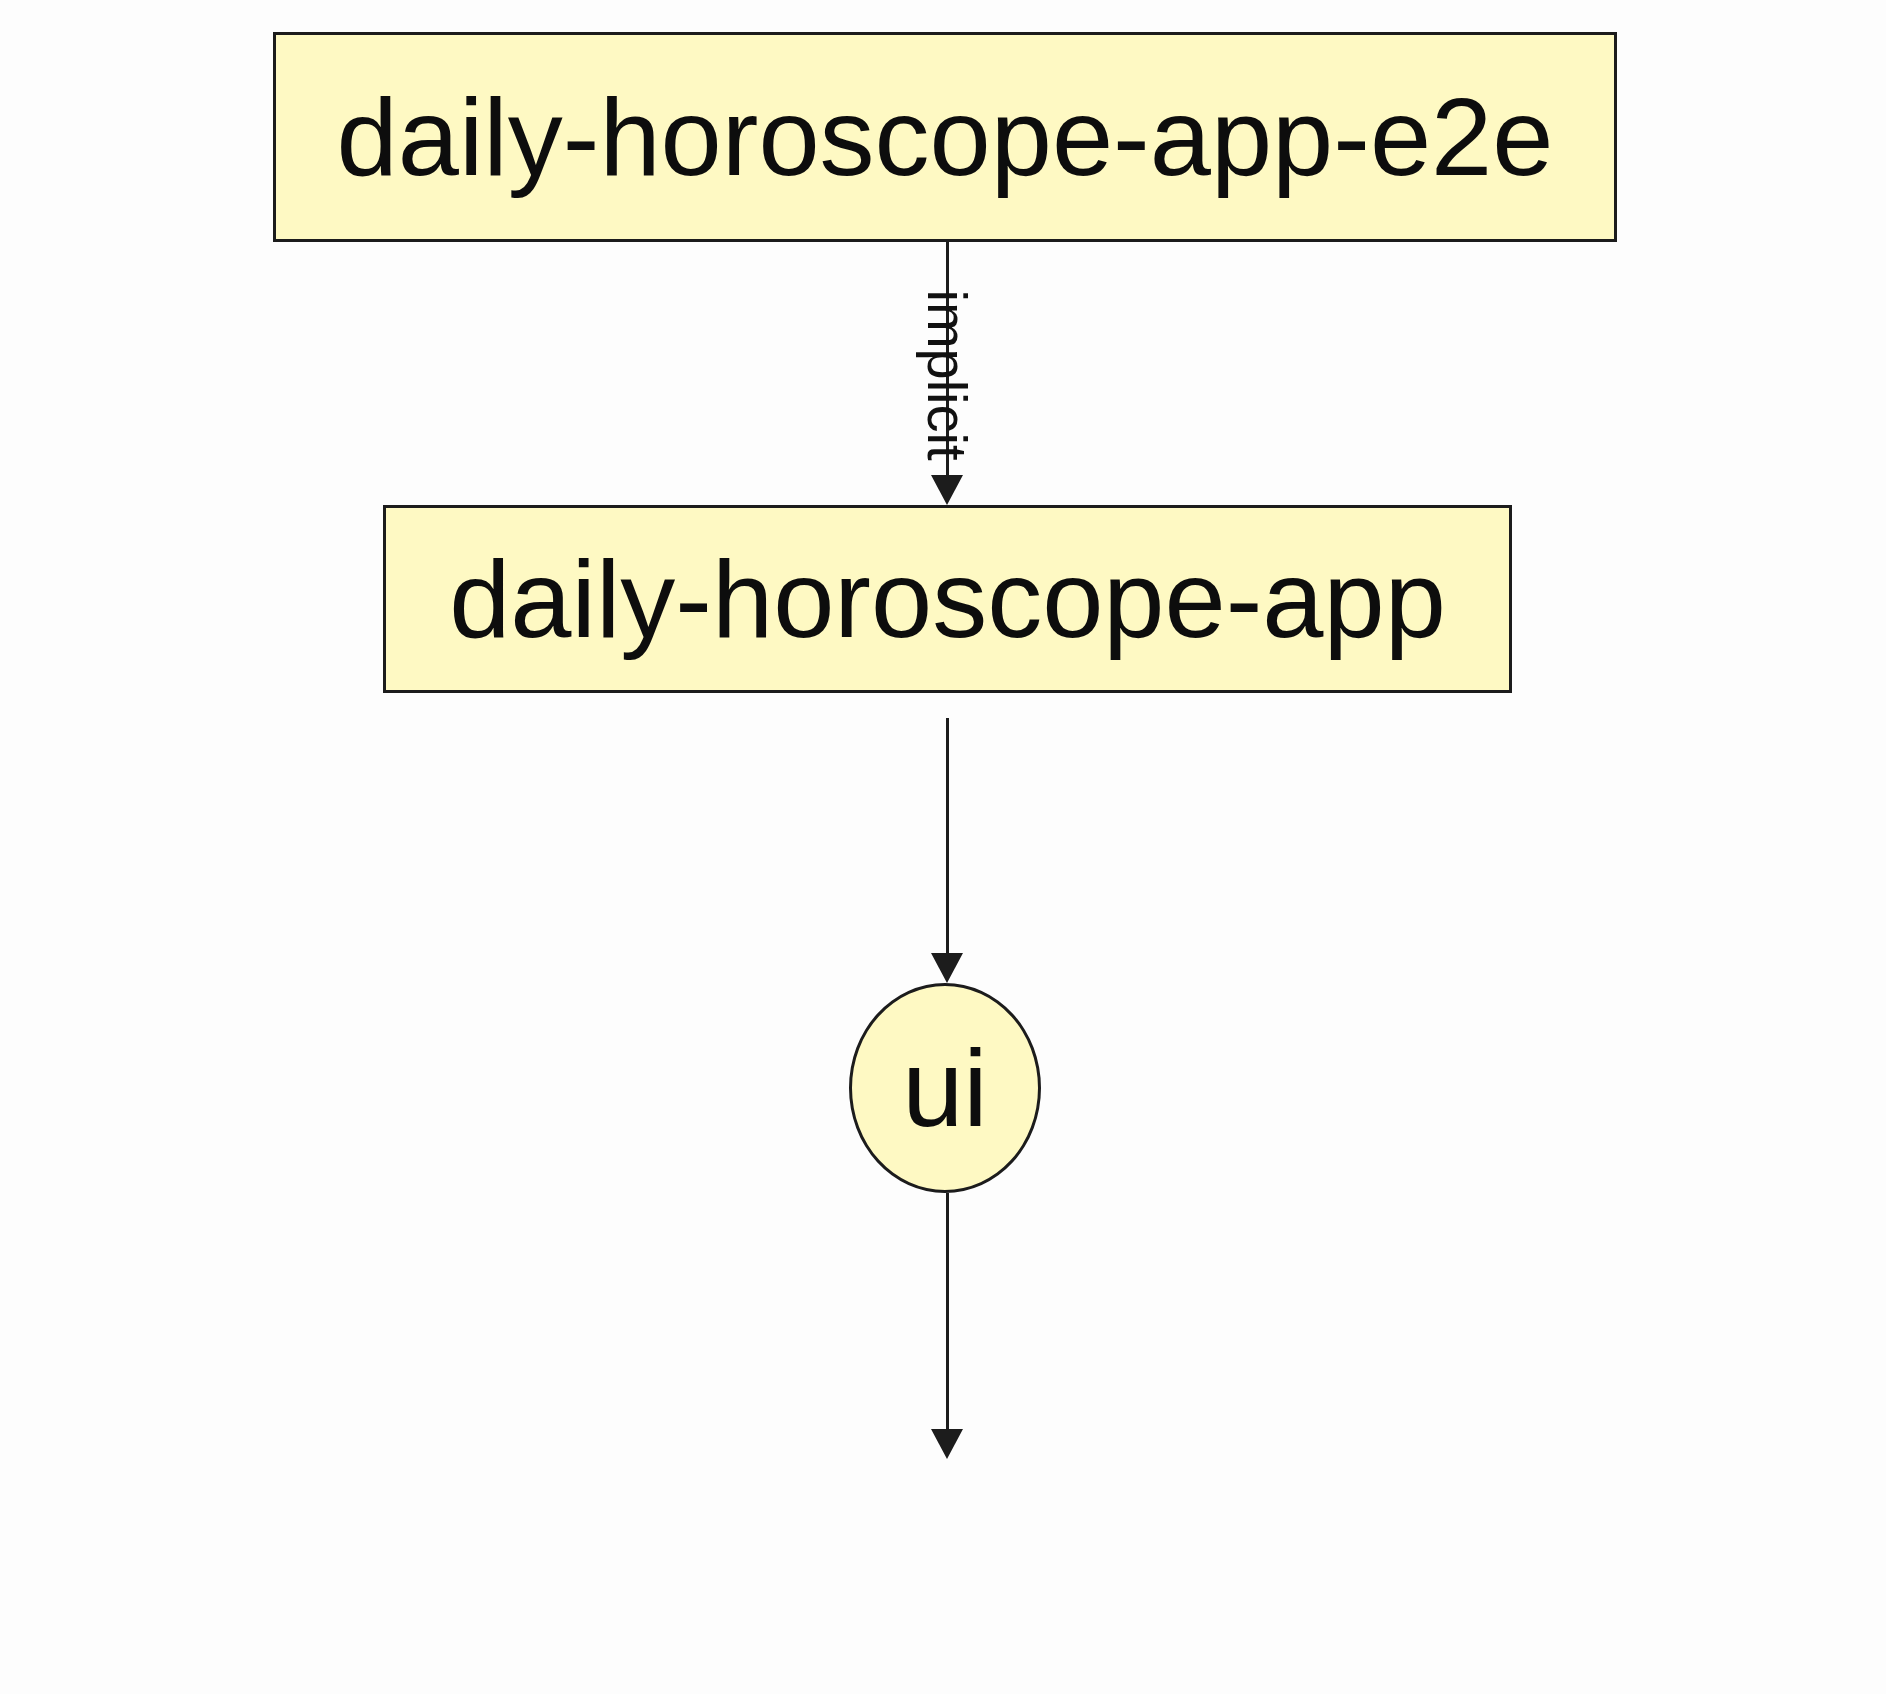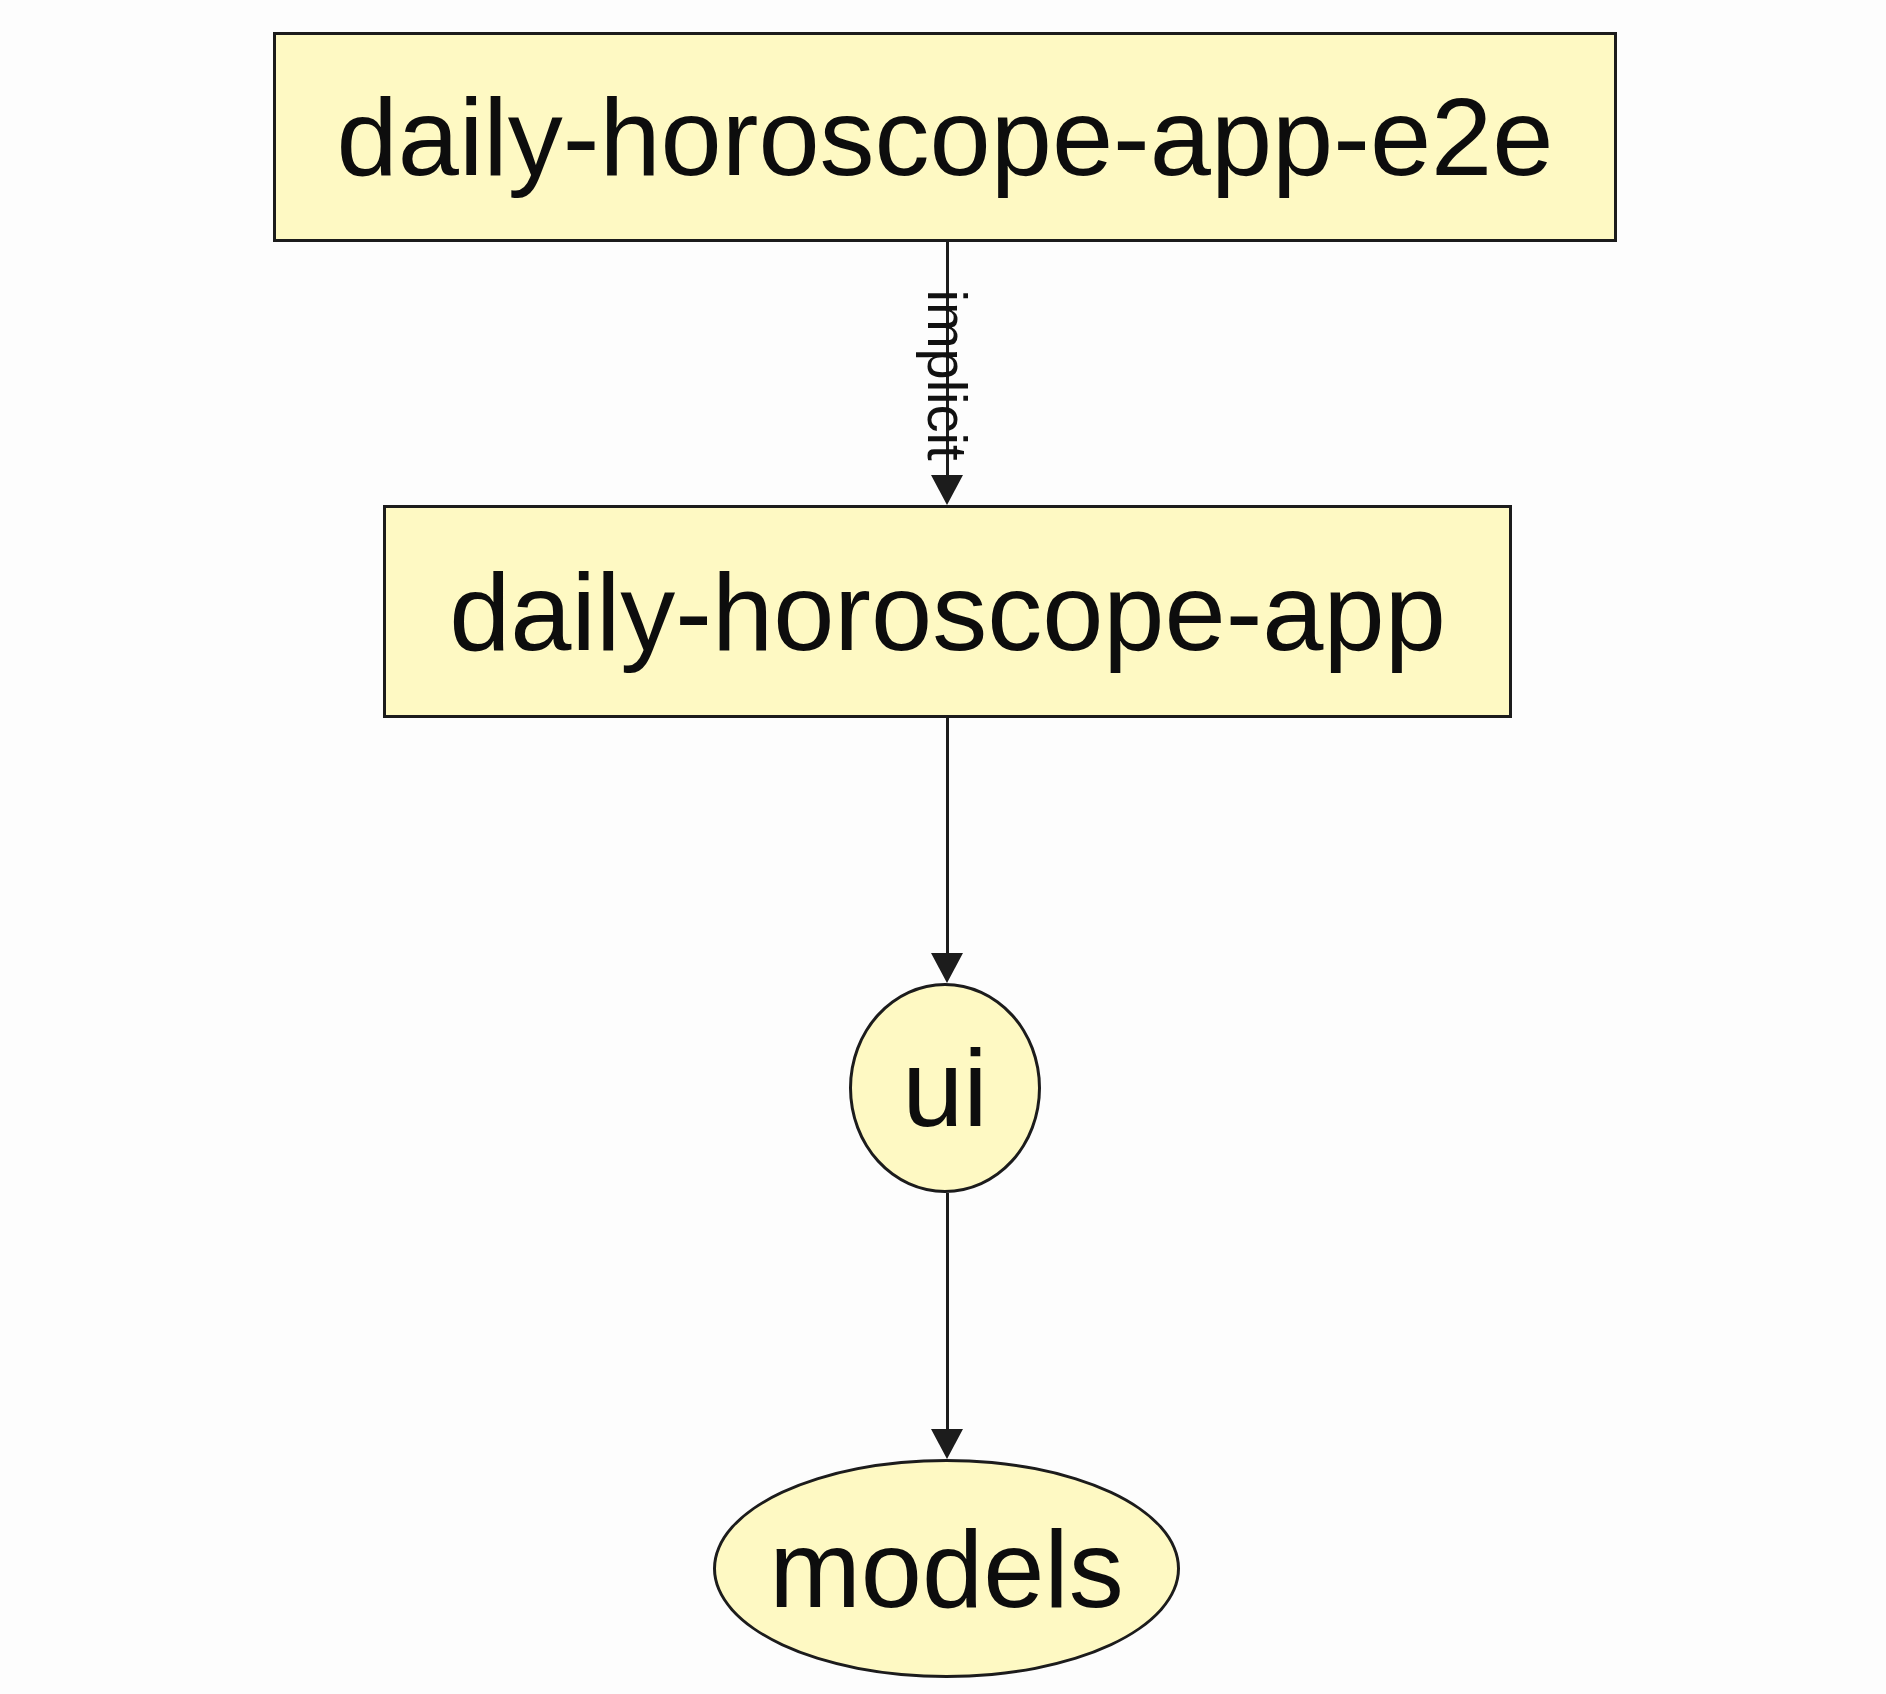--- a/index.html
+++ b/index.html
@@ -26,21 +26,21 @@
     align-items: center;
     justify-content: center;
   }
   .node .node-label {
     font-size: 110px;
     line-height: 1;
     white-space: nowrap;
     color: #0d0d0d;
   }
   .node.rect-e2e  { left: 273px; top: 32px;   width: 1344px; height: 210px; }
-  .node.rect-app  { left: 383px; top: 505px;  width: 1129px; height: 213px; }
+  .node.rect-app  { left: 383px; top: 505px;  width: 1129px; height: 188px; }
   .node.ellipse   { border-radius: 50%; }
   .node.ellipse-ui     { left: 849px; top: 983px;  width: 192px; height: 210px; }
   .node.ellipse-models { left: 713px; top: 1459px; width: 467px; height: 219px; }
 
   
   .edge {
     position: absolute;
     width: 100px;
   }
   .edge-line {
@@ -108,17 +108,14 @@
 
   <div class="node ellipse ellipse-ui">
     <span class="node-label">ui</span>
   </div>
 
   <div class="edge edge-ui-models">
     <div class="edge-line"></div>
     <div class="arrowhead"></div>
   </div>
 
-  <div class="node ellipse ellipse-models">
-    <span class="node-label">models</span>
-  </div>
 
 </div>
 
 </body></html>

